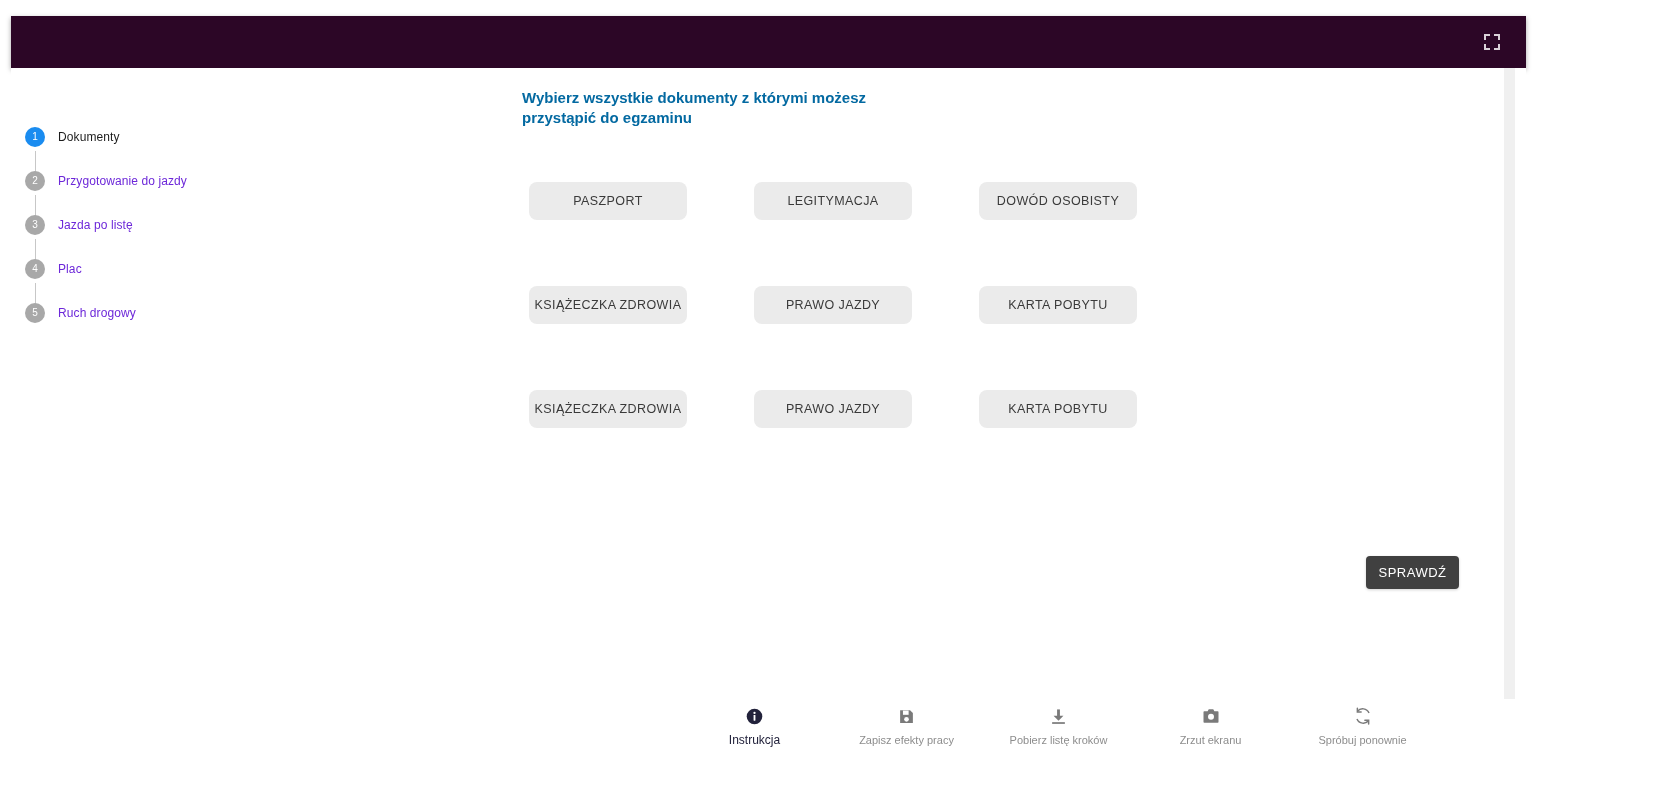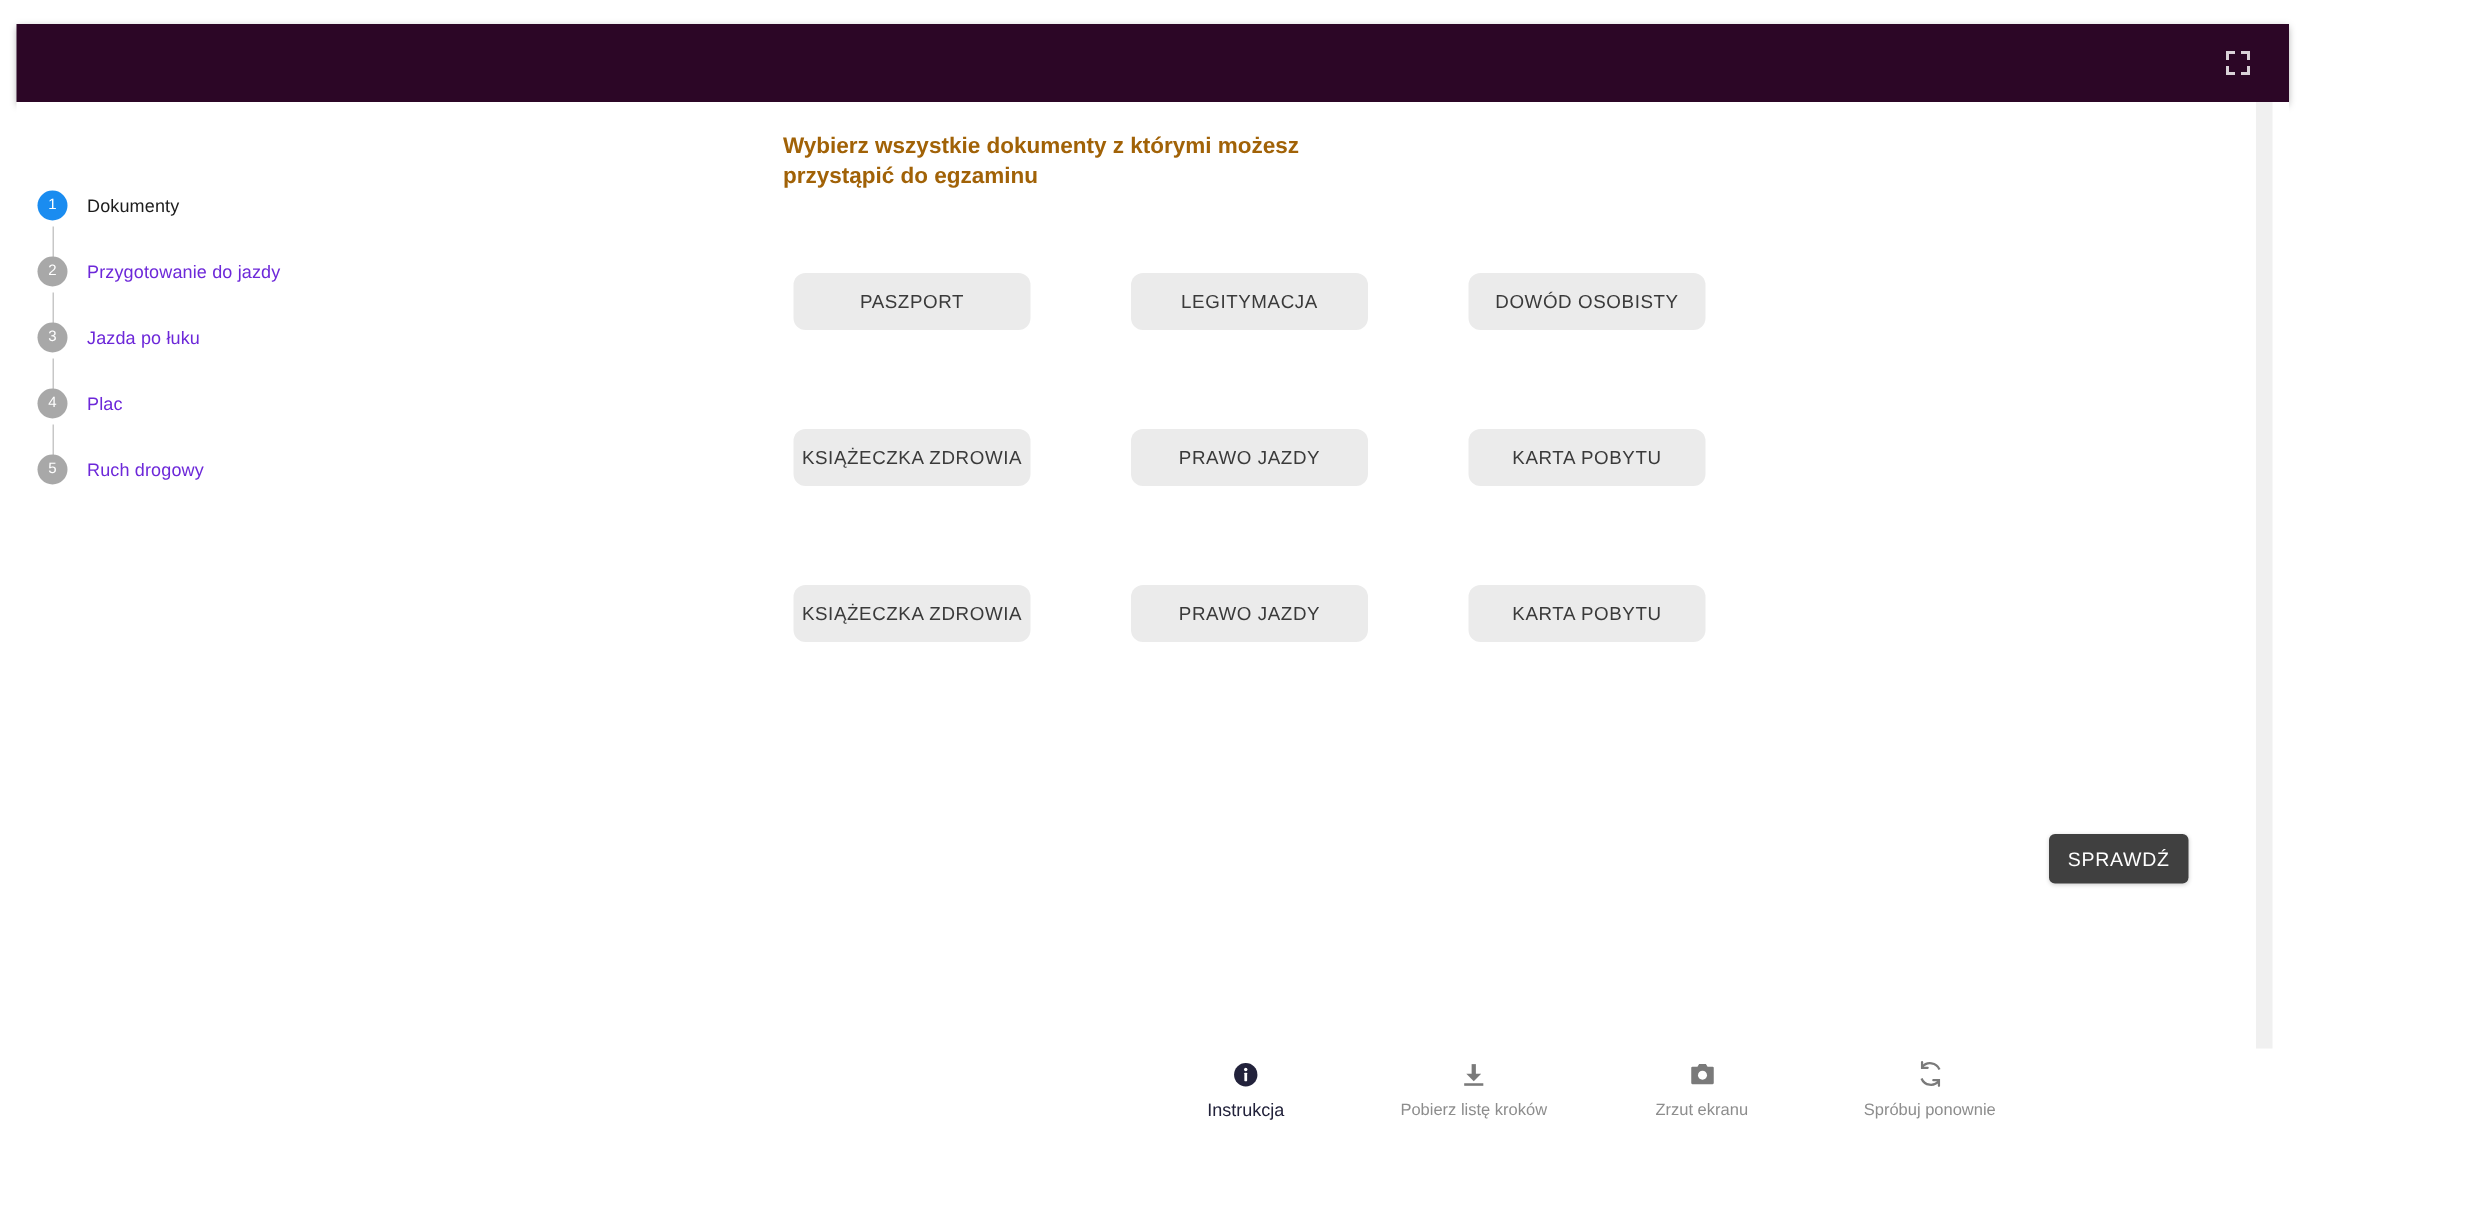--- a/index.html
+++ b/index.html
@@ -122,21 +122,21 @@
 
   
   .question {
     position: absolute;
     left: 522px;
     top: 88px;
     width: 420px;
     font-size: 15px;
     font-weight: bold;
     line-height: 20px;
-    color: #a16207;
+    color: #0369a1;
   }
 
   
   .answers {
     position: absolute;
     left: 529px;
     top: 182px;
     width: 610px;
   }
   .answer-row {
@@ -247,21 +247,21 @@
 
     <div class="step">
       <div class="step-line"></div>
       <div class="step-circle">2</div>
       <div class="step-label">Przygotowanie do jazdy</div>
     </div>
 
     <div class="step">
       <div class="step-line"></div>
       <div class="step-circle">3</div>
-      <div class="step-label">Jazda po łuku</div>
+      <div class="step-label">Jazda po listę</div>
     </div>
 
     <div class="step">
       <div class="step-line"></div>
       <div class="step-circle">4</div>
       <div class="step-label">Plac</div>
     </div>
 
     <div class="step">
 
@@ -299,20 +299,30 @@
       <div class="tool-icon">
         <svg width="17" height="17" viewBox="0 0 24 24" fill="currentColor">
           <circle cx="12" cy="12" r="11"></circle>
           <circle cx="12" cy="7" r="1.6" fill="#ffffff"></circle>
           <rect x="10.7" y="10" width="2.6" height="8" rx="0.6" fill="#ffffff"></rect>
         </svg>
       </div>
       <div class="tool-label">Instrukcja</div>
     </div>
 
+    <div class="tool">
+      <div class="tool-icon">
+        <svg width="17" height="17" viewBox="0 0 24 24" fill="currentColor">
+          <path d="M3 3h14l4 4v14H3V3z"></path>
+          <rect x="7" y="3.6" width="8" height="6" fill="#ffffff"></rect>
+          <circle cx="12" cy="16" r="3.3" fill="#ffffff"></circle>
+        </svg>
+      </div>
+      <div class="tool-label">Zapisz efekty pracy</div>
+    </div>
 
     <div class="tool">
       <div class="tool-icon">
         <svg width="17" height="17" viewBox="0 0 24 24" fill="currentColor">
           <rect x="10" y="2" width="4" height="10"></rect>
           <path d="M5 11l7 7 7-7z"></path>
           <rect x="3" y="20" width="18" height="2.4"></rect>
         </svg>
       </div>
       <div class="tool-label">Pobierz listę kroków</div>

